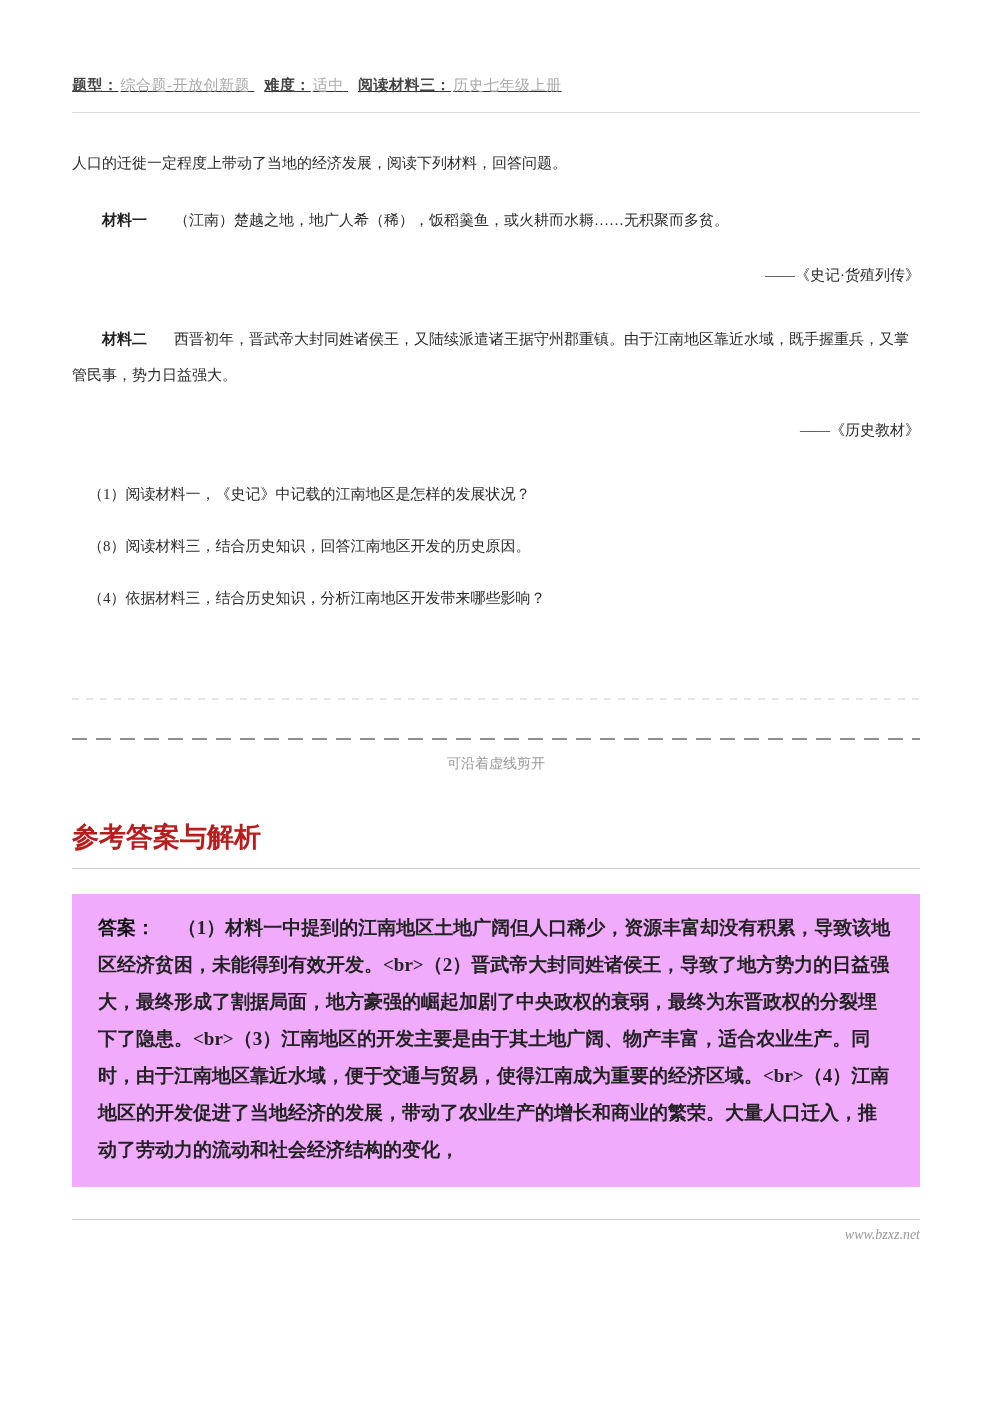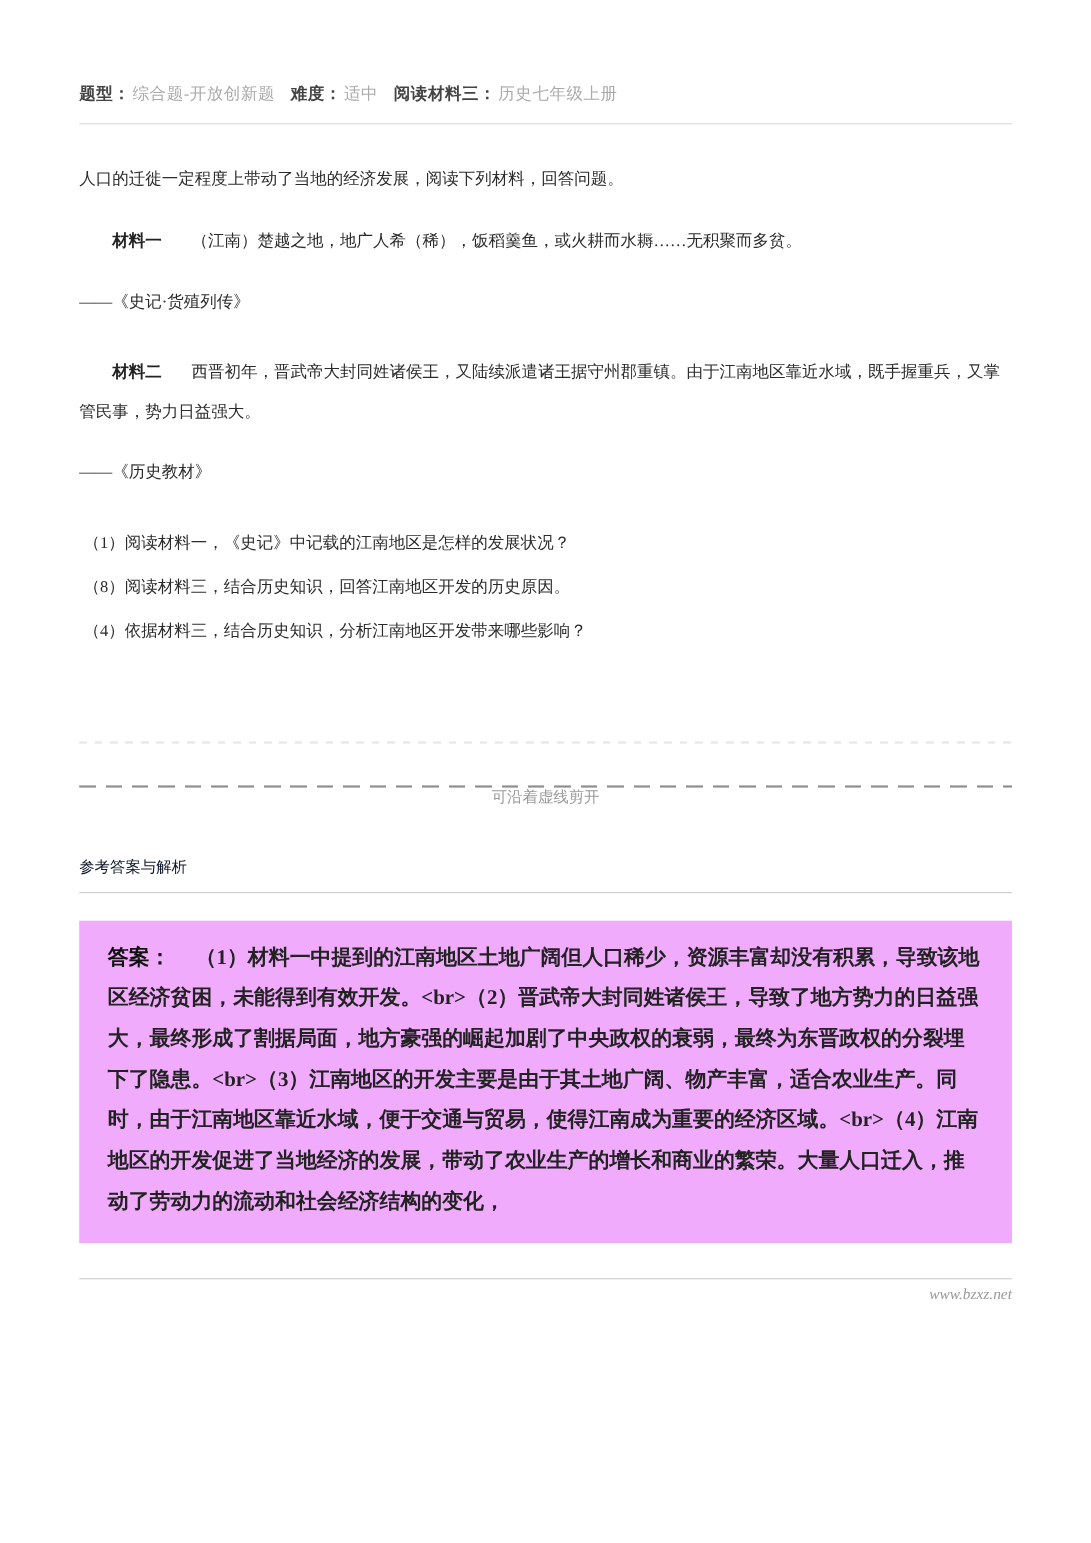--- a/index.html
+++ b/index.html
@@ -9,60 +9,61 @@
     height: 1403px;
     margin: 0 auto;
     font-family: "Liberation Serif", "DejaVu Serif", serif;
     color: #333;
     overflow: hidden;
   }
   .page { padding: 0 72px; }
 
   
   .meta { padding-top: 76px; font-size: 15px; letter-spacing: 0.5px; }
-  .meta-item { margin-right: 10px; }
+  .meta-item { margin-right: 10px; text-decoration: underline; }
   .meta-label { font-weight: bold; color: #444; }
   .meta-value { color: #aaa; margin-left: 2px; }
   .rule { border: none; border-top: 1px solid #ddd; height: 0; }
   .rule.header-rule { margin-top: 17px; }
 
   
   .body-text { font-size: 15px; line-height: 36px; color: #2b2b2b; }
   .intro { margin-top: 32px; }
   .material { margin-top: 21px; }
   .material.indent { text-indent: 2em; }
   .mat-label { font-weight: bold; margin-right: 1.8em; color: #222; text-align: center; }
-  .source { margin: 19px 0 28px; }
+  .source { text-align: right; margin: 19px 0 28px; }
   .questions { margin-top: 22px; }
-  .questions p { margin: 4px; }
+  .questions p { margin: 16px; }
 
   
   .cut-area { margin-top: 82px; }
   .dash-light {
     height: 2px;
     background: repeating-linear-gradient(90deg, #e6e6e6 0 7px, transparent 7px 14px);
   }
   .dash-dark {
     height: 2px;
     margin-top: 38px;
     background: repeating-linear-gradient(90deg, #8f8f8f 0 15px, transparent 15px 24px);
   }
   .cut-hint {
     text-align: center;
     color: #999;
     font-size: 14px;
+    margin-top: 15px;
     font-family: "Liberation Sans", "DejaVu Sans", sans-serif;
   }
 
   
   .answer-section { margin-top: 46px; }
   .answer-title {
-    font-size: 14px;
-    font-weight: normal;
-    color: #0f172a;
+    font-size: 27px;
+    font-weight: bold;
+    color: #b91c1c;
     font-family: "Liberation Sans", "DejaVu Sans", sans-serif;
   }
   .rule.answer-rule { margin-top: 13px; border-top-color: #ccc; }
   .answer-box {
     margin-top: 25px;
     background: #f0abfc;
     padding: 15px 26px 19px 26px;
     font-size: 19px;
     line-height: 37px;
     font-weight: bold;

